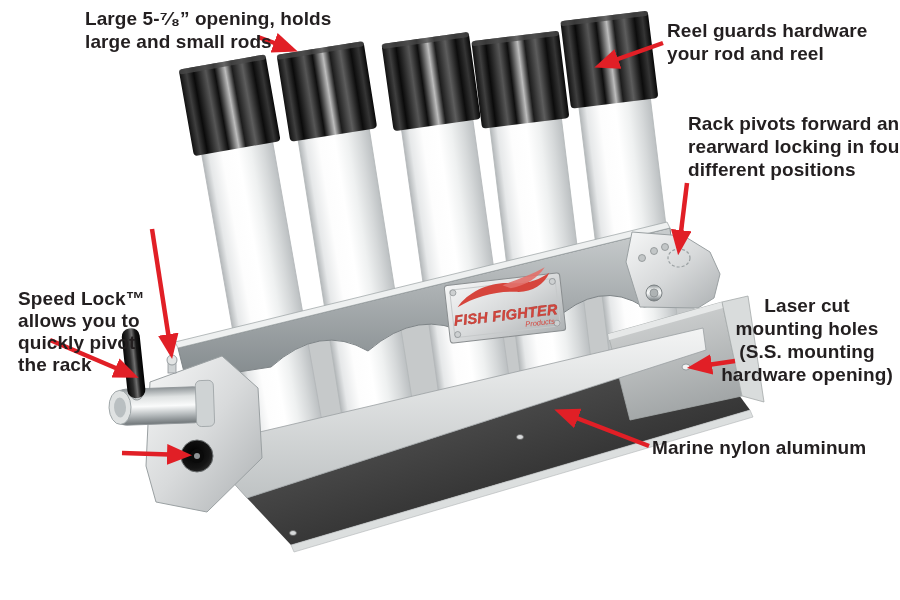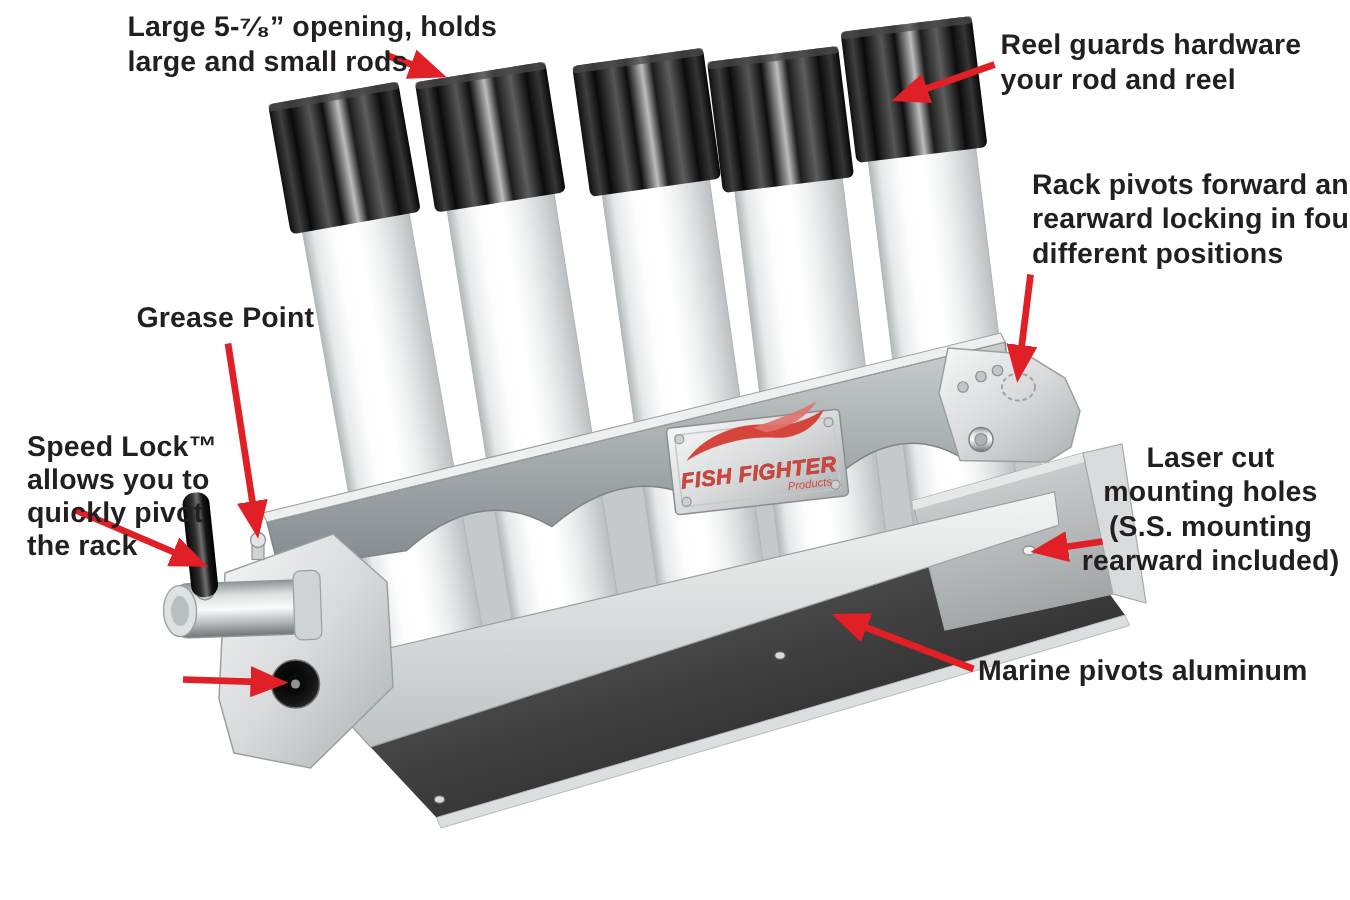--- a/index.html
+++ b/index.html
@@ -198,23 +198,22 @@
     </g>
   </svg>
 
   <div class="callout co-large">Large 5-⁷⁄₈” opening, holds
 large and small rods</div>
   <div class="callout co-reel">Reel guards hardware
 your rod and reel</div>
   <div class="callout co-rack">Rack pivots forward and
 rearward locking in four
 different positions</div>
-  <div class="callout co-grease">Grease Point</div>
   <div class="callout co-speed">Speed Lock™
 allows you to
 quickly pivot
 the rack</div>
   <div class="callout co-laser">Laser cut
 mounting holes
 (S.S. mounting
-rearward included)</div>
-  <div class="callout co-marine">Marine pivots aluminum</div>
+hardware opening)</div>
+  <div class="callout co-marine">Marine nylon aluminum</div>
 </div>
 
 </body></html>

